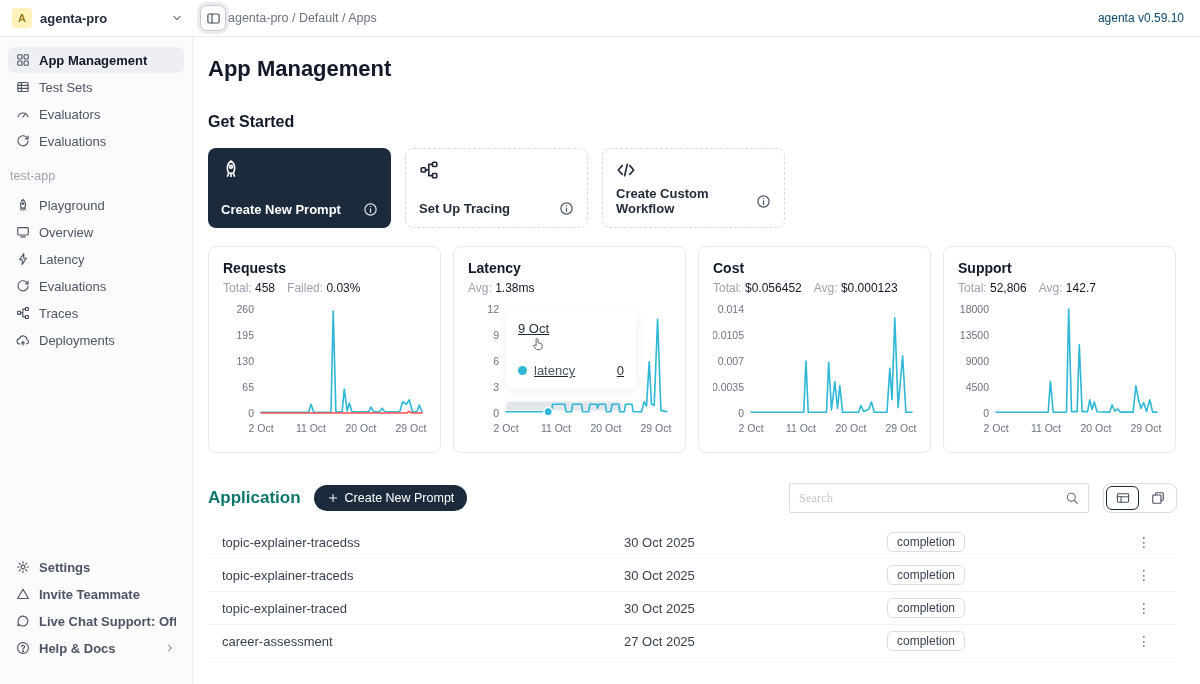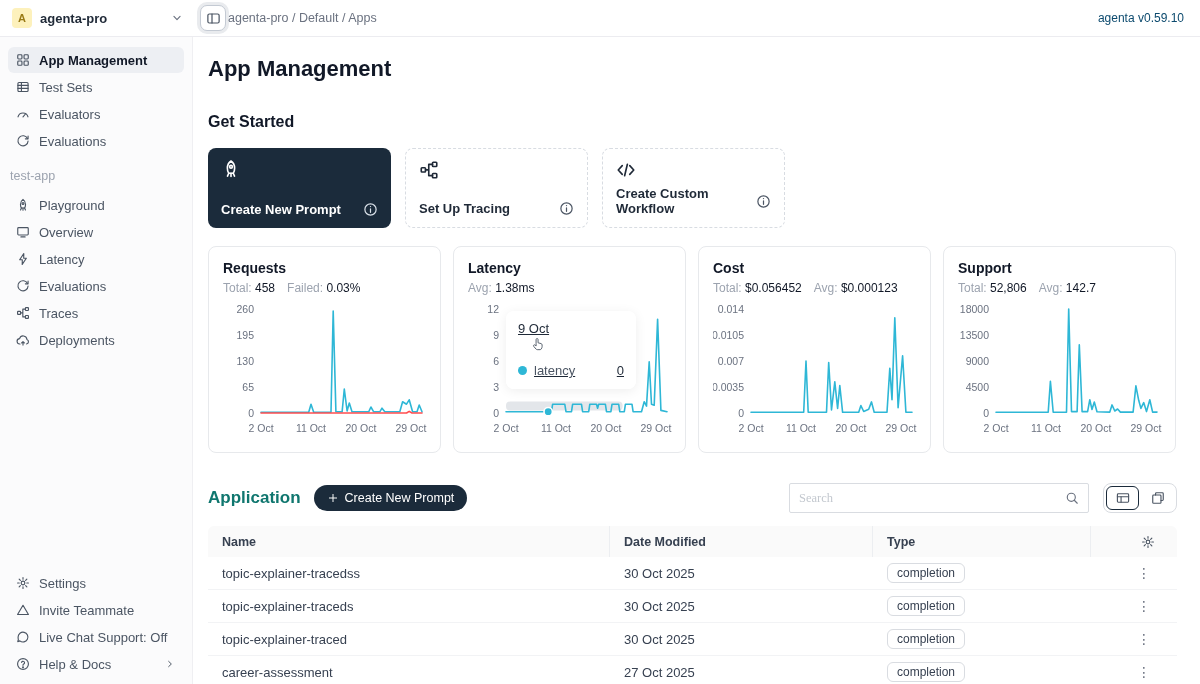--- a/index.html
+++ b/index.html
@@ -25,21 +25,21 @@
 
   
   .sidebar { position:absolute; top:37px; left:0; bottom:0; width:193px; background:#fbfbfc;
     border-right:1px solid #efeff2; padding:10px 8px; font-size:13px; }
   .side-item { display:flex; align-items:center; gap:9px; padding:4px 8px; height:26px;
     border-radius:6px; color:#4b5563; cursor:pointer; margin-bottom:1px; }
   .side-item .icon { color:#4b5563; }
   .side-item.active { background:#edeff3; color:#111827; font-weight:600; }
   .side-label { white-space:nowrap; overflow:hidden; flex:1; }
   .side-section-label { color:#9ca3af; font-size:12.5px; margin:15px 0 9px 2px; }
-  .side-footer { position:absolute; bottom:6px; left:8px; right:8px; }
+  .side-footer { position:absolute; bottom:22px; left:8px; right:8px;font-weight:bold; }
 
   
   .main { position:absolute; top:37px; left:193px; right:0; bottom:0; padding:0 23px 0 15px;
     overflow:hidden; background:#fff; }
   h1.page-title { font-size:22px; font-weight:700; margin-top:19px; color:#111827; }
   h2.section-title { font-size:16px; font-weight:700; margin-top:31px; color:#111827; }
 
   .start-cards { display:flex; gap:14px; margin-top:17px; }
   .start-card { width:183px; height:80px; border-radius:8px; padding:11px 13px; display:flex;
     flex-direction:column; justify-content:space-between; cursor:pointer; }
@@ -467,33 +467,20 @@
             <svg viewBox="0 0 16 16" fill="none" stroke="currentColor" stroke-width="1.3" stroke-linecap="round" stroke-linejoin="round">
               <rect x="2" y="4.6" width="9.4" height="9.4" rx="1"></rect>
               <path d="M5.2 4.6V3a1 1 0 0 1 1-1H13a1 1 0 0 1 1 1v6.8a1 1 0 0 1-1 1h-1.6"></path>
             </svg>
           </span>
       </button>
     </div>
   </div>
 
   <div class="table">
-    <div class="thead">
-      <div class="th">Name</div>
-      <div class="th">Date Modified</div>
-      <div class="th">Type</div>
-      <div class="th actions">
-        <span class="icon s14">
-            <svg viewBox="0 0 16 16" fill="none" stroke="currentColor" stroke-width="1.3" stroke-linecap="round" stroke-linejoin="round">
-              <circle cx="8" cy="8" r="2.1"></circle>
-              <path d="M8 1.8v1.9M8 12.3v1.9M1.8 8h1.9M12.3 8h1.9M3.6 3.6l1.4 1.4M11 11l1.4 1.4M12.4 3.6 11 5M5 11l-1.4 1.4"></path>
-            </svg>
-          </span>
-      </div>
-    </div>
     <div id="tbody">
         <div class="trow">
           <div class="td">topic-explainer-tracedss</div>
           <div class="td">30 Oct 2025</div>
           <div class="td"><span class="badge">completion</span></div>
           <div class="td actions"><span class="kebab">⋮</span></div>
         </div>
         <div class="trow">
           <div class="td">topic-explainer-traceds</div>
           <div class="td">30 Oct 2025</div>

